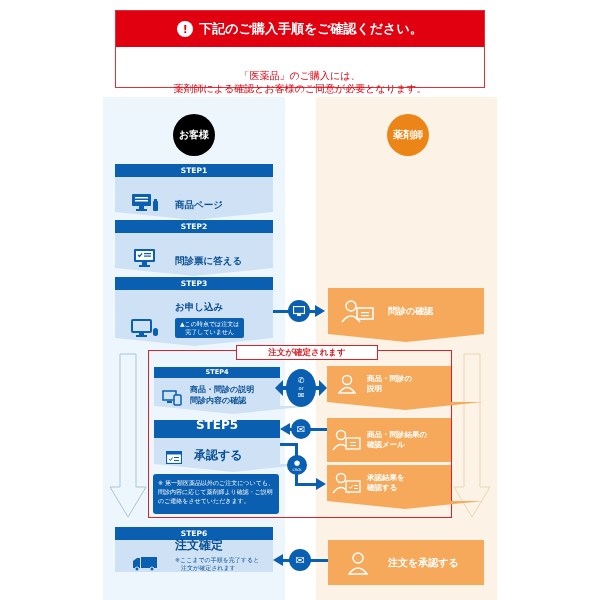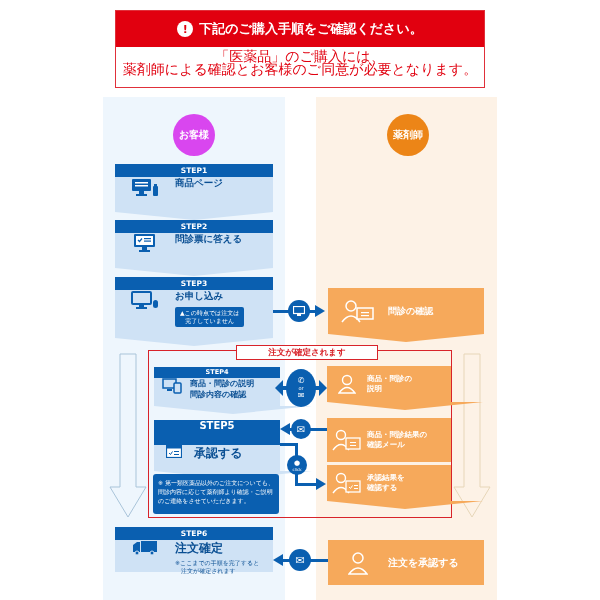--- a/index.html
+++ b/index.html
@@ -5,34 +5,34 @@
   * { box-sizing: border-box; margin: 0; padding: 0; }
   html, body { width: 600px; height: 600px; background: #ffffff; overflow: hidden; }
   body { font-family: "DejaVu Sans", "Liberation Sans", sans-serif; position: relative; }
 
   .abs { position: absolute; }
 
   
   .notice { left: 115px; top: 10px; width: 370px; height: 78px; border: 1px solid #e0303a; background: #fff; }
   .notice-head { height: 36px; background: #e1000f; color: #fff; display: flex; align-items: center; justify-content: center; font-weight: bold; font-size: 13px; gap: 6px; }
   .notice-icon { width: 16px; height: 16px; border-radius: 50%; background: #fff; color: #e1000f; font-size: 11px; font-weight: bold; display: flex; align-items: center; justify-content: center; }
-  .notice-body { text-align: center; color: #e1000f; font-size: 14px; line-height: 13px; padding-top: 3px; }
+  .notice-body { text-align: center; color: #e1000f; font-size: 10px; line-height: 13px; padding-top: 22px; }
 
   
   .col-left { left: 103px; top: 97px; width: 182px; height: 503px; background: #eef6fd; }
   .col-right { left: 316px; top: 97px; width: 181px; height: 503px; background: #fdf2e6; }
 
   .role { width: 42px; height: 42px; border-radius: 50%; color: #fff; font-size: 10px; font-weight: bold; display: flex; align-items: center; justify-content: center; }
-  .role-customer { left: 173px; top: 114px; background: #d946ef; }
+  .role-customer { left: 173px; top: 114px; background: #000000; }
   .role-pharm { left: 387px; top: 114px; background: #ec8517; }
 
   
   .step { left: 115px; width: 158px; }
   .step-label { height: 13px; background: #0a5fb0; color: #fff; font-size: 7.5px; font-weight: bold; text-align: center; line-height: 13px; }
-  .step-body { background: #cfe2f5; position: relative; display: flex; align-items: flex-start; }
+  .step-body { background: #cfe2f5; position: relative; display: flex; align-items: flex-end; }
   .step-body::after { content: ""; position: absolute; left: 0; right: 0; bottom: -8px; height: 0; border-left: 79px solid transparent; border-right: 79px solid transparent; border-top: 8px solid #cfe2f5; }
   .step-body.noarrow::after { display: none; }
   .step-icon { width: 40px; display: flex; justify-content: center; align-items: center; }
   .step-title { font-size: 9.5px; color: #0a4f93; font-weight: bold; }
   .step-title.big { font-size: 12px; }
   .sub-note { font-size: 6px; color: #0a4f93; line-height: 8px; margin-top: 2px; }
 
   .badge { background: #0a5fb0; color: #fff; font-size: 6px; line-height: 8px; padding: 2px 5px; border-radius: 2px; margin-top: 4px; display: inline-block; text-align: center; }
 
   
@@ -199,21 +199,21 @@
         <path d="M1 19 Q9 8 17 19 Z" fill="none" stroke="#fff" stroke-width="1.4"></path>
       </svg>
   </div>
   <div class="ocard-title" style="font-size:7.5px;line-height:10px">
     <div>商品・問診の</div>
     <div>説明</div>
   </div>
 </div>
 
 <div class="abs step" style="left:154px;top:420px;width:126px">
-  <div class="step-label" style="height:25px;line-height:11px;font-size:10px">STEP5</div>
+  <div class="step-label" style="height:18px;line-height:11px;font-size:12px">STEP5</div>
   <div class="step-body" style="height:26px">
     <div class="step-icon" style="width:40px">
       <svg width="16" height="13">
           <rect x="0.5" y="0.5" width="15" height="12" fill="#fff" stroke="#0a5fb0" stroke-width="1.2"></rect>
           <rect x="0.5" y="0.5" width="15" height="3" fill="#0a5fb0"></rect>
           <path d="M3 8 l1.5 1.5 l2 -3" stroke="#0a5fb0" stroke-width="1" fill="none"></path>
           <rect x="8" y="6" width="5" height="1" fill="#0a5fb0"></rect>
           <rect x="8" y="9" width="5" height="1" fill="#0a5fb0"></rect>
         </svg>
     </div>

